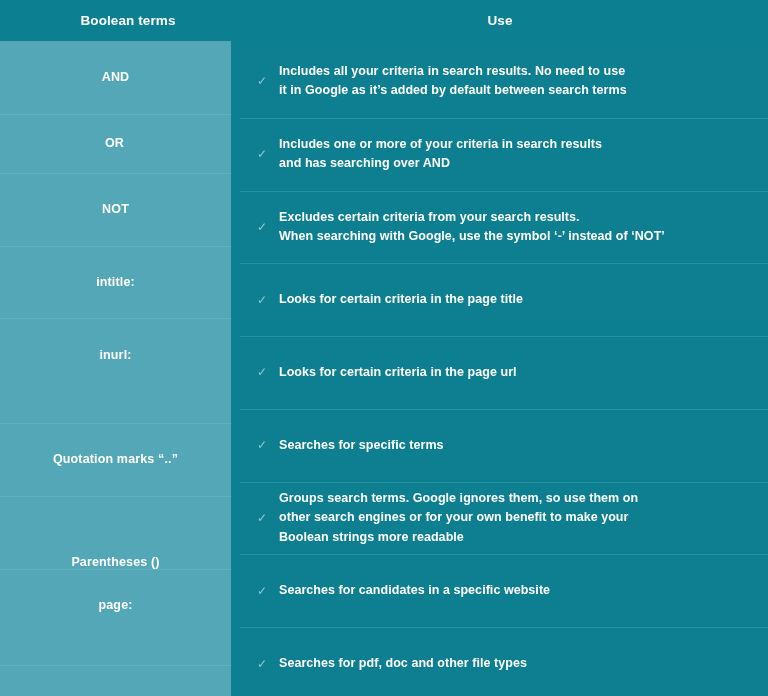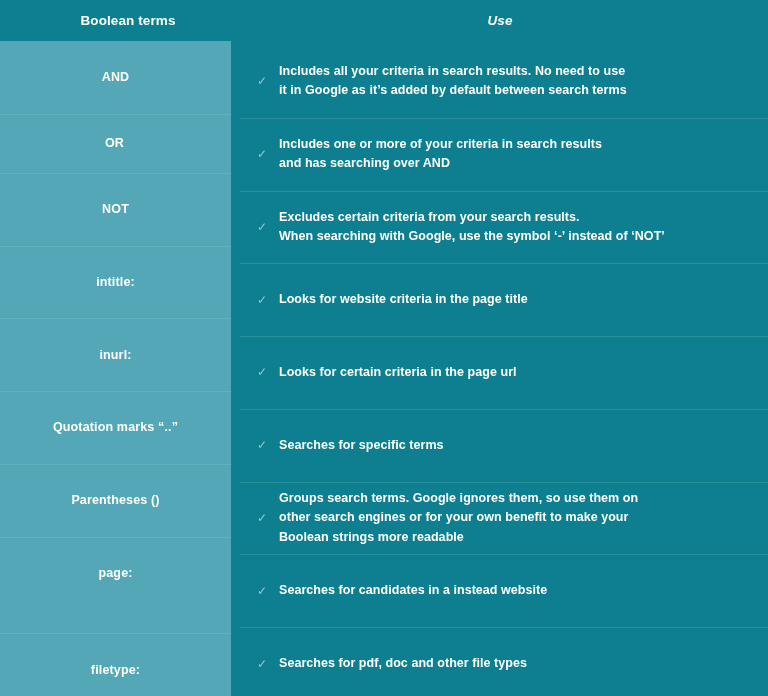--- a/index.html
+++ b/index.html
@@ -37,21 +37,21 @@
     display: flex;
     align-items: center;
     justify-content: center;
     color: #ffffff;
     font-size: 13.5px;
     font-weight: bold;
     letter-spacing: 0.1px;
     line-height: 1;
   }
   .header-terms { left: 12px;   width: 232px; }
-  .header-use   { left: 232px; width: 536px; font-style: italic; }
+  .header-use   { left: 232px; width: 536px; }
 
   
   .left-col {
     position: absolute;
     top: 41px;
     left: 0;
     width: 231px;
     height: 655px;
     background: #53a7b6;
     z-index: 2;
@@ -160,24 +160,24 @@
       </div>
       <div class="left-cell" style="height: 72.7778px;">
         <span>NOT</span>
       </div>
       <div class="left-cell" style="height: 72.7778px;">
         <span>intitle:</span>
       </div>
       <div class="left-cell" style="height: 72.7778px;">
         <span>inurl:</span>
       </div>
-      <div class="left-cell" style="height: 72.7778px;">
+      <div class="left-cell" style="height: 72.7778px; margin-top: 32px;">
         <span>Quotation marks “..”</span>
       </div>
-      <div class="left-cell" style="height: 72.7778px;">
+      <div class="left-cell" style="height: 72.7778px; align-items: flex-end;">
         <span>Parentheses ()</span>
       </div>
       <div class="left-cell" style="height: 72.7778px;">
         <span>page:</span>
       </div>
       <div class="left-cell" style="height: 72.7778px; margin-top: 24px;">
         <span>filetype:</span>
       </div>
     </div>
 
@@ -192,39 +192,39 @@
         <span class="use-text">Includes one or more of your criteria in search results
 and has searching over AND</span>
       </div>
       <div class="right-cell" style="height: 66.7778px;">
         <span class="check-icon">✓</span>
         <span class="use-text">Excludes certain criteria from your search results.
 When searching with Google, use the symbol ‘-’ instead of ‘NOT’</span>
       </div>
       <div class="right-cell" style="height: 66.7778px;">
         <span class="check-icon">✓</span>
-        <span class="use-text">Looks for website criteria in the page title</span>
+        <span class="use-text">Looks for certain criteria in the page title</span>
       </div>
       <div class="right-cell" style="height: 66.7778px;">
         <span class="check-icon">✓</span>
         <span class="use-text">Looks for certain criteria in the page url</span>
       </div>
       <div class="right-cell" style="height: 66.7778px;">
         <span class="check-icon">✓</span>
         <span class="use-text">Searches for specific terms</span>
       </div>
       <div class="right-cell" style="height: 66.7778px;">
         <span class="check-icon">✓</span>
         <span class="use-text">Groups search terms. Google ignores them, so use them on
 other search engines or for your own benefit to make your
 Boolean strings more readable</span>
       </div>
       <div class="right-cell" style="height: 66.7778px;">
         <span class="check-icon">✓</span>
-        <span class="use-text">Searches for candidates in a instead website</span>
+        <span class="use-text">Searches for candidates in a specific website</span>
       </div>
       <div class="right-cell" style="height: 66.7778px;">
         <span class="check-icon">✓</span>
         <span class="use-text">Searches for pdf, doc and other file types</span>
       </div>
     </div>
 
 </div>
 
 </body></html>

